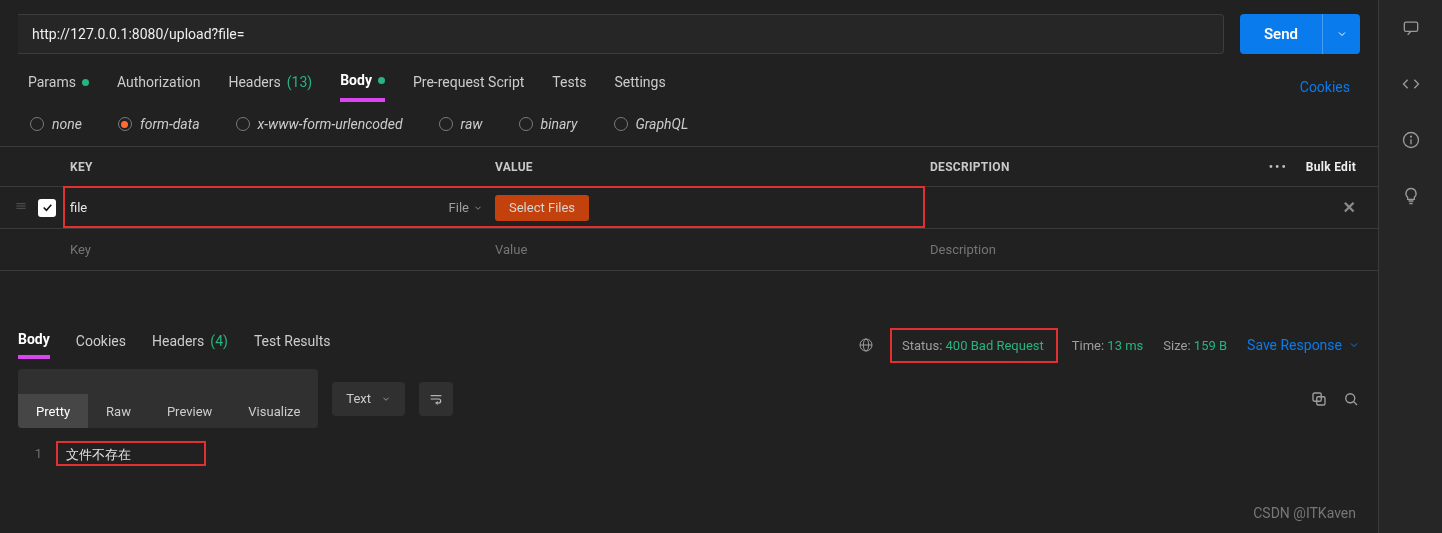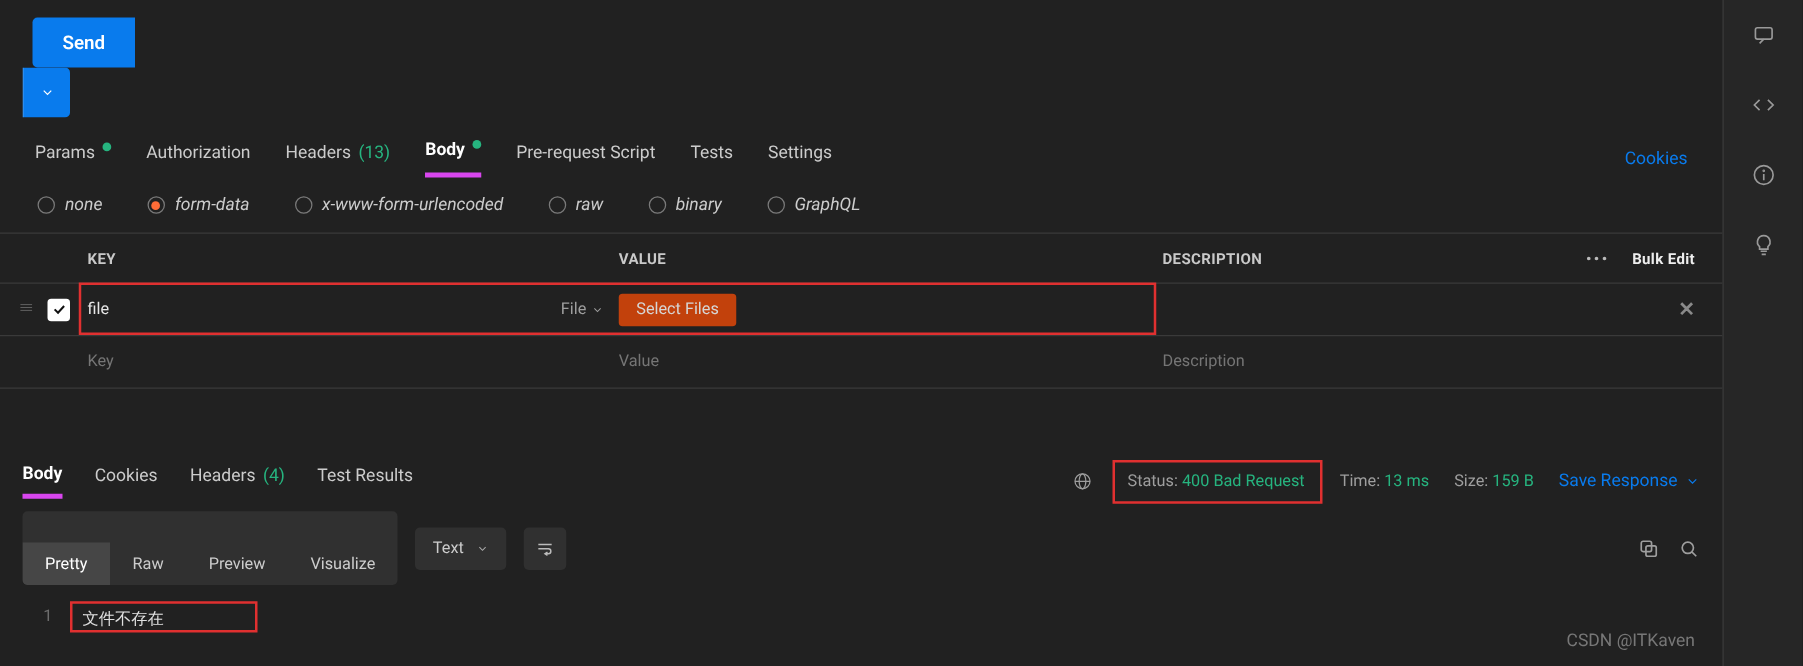--- a/index.html
+++ b/index.html
@@ -5,27 +5,27 @@
   * { margin:0; padding:0; box-sizing:border-box; font-family: -apple-system, BlinkMacSystemFont, "Segoe UI", Roboto, Helvetica, Arial, sans-serif; }
   body { background:#212121; color:#e0e0e0; width:1442px; height:533px; overflow:hidden; position:relative; }
   .main { position:absolute; left:0; top:0; width:1378px; height:533px; display:flex; flex-direction:column; }
   .sidebar { position:absolute; right:0; top:0; width:64px; height:533px; background:#262626; border-left:1px solid #3a3a3a; display:flex; flex-direction:column; align-items:center; padding-top:18px; gap:36px;}
   .sidebar .sicon { width:20px; height:20px; fill:none; stroke:#999; stroke-width:1.6; cursor:pointer; }
   
   .reqline { display:flex; align-items:center; gap:8px; padding:14px 18px 0 18px; }
   .method { display:flex; align-items:center; justify-content:space-between; width:132px; height:40px; background:#262626; border:1px solid #3d3d3d; border-radius:4px 0 0 4px; padding:0 14px; font-size:14px; color:#eee; cursor:pointer;}
   .method svg{ width:12px; height:12px; stroke:#aaa; fill:none; stroke-width:2;}
   .url { flex:1; height:40px; background:#262626; border:1px solid #3d3d3d; border-left:none; border-radius:0 4px 4px 0; color:#eee; font-size:14px; padding:0 14px; outline:none;}
-  .sendwrap{display:flex;flex-direction:column;}
+  .sendwrap{display:flex;}
   .send { height:40px; background:#097BED; color:#fff; font-size:15px; font-weight:600; border:none; border-radius:4px 0 0 4px; padding:0 24px; cursor:pointer; margin-left:8px;}
   .send-drop{height:40px;width:38px;background:#097BED;border:none;border-left:1px solid rgba(255,255,255,.25);border-radius:0 4px 4px 0;display:flex;align-items:center;justify-content:center;cursor:pointer;}
   .send-drop svg{width:12px;height:12px;stroke:#fff;fill:none;stroke-width:2;}
   
   .tabs { display:flex; align-items:center; padding:0 28px; margin-top:18px; gap:28px; font-size:14px; position:relative;}
-  .tab{color:#ccc; padding-bottom:10px; display:flex; align-items:flex-start; gap:6px; cursor:pointer;}
+  .tab{color:#ccc; padding-bottom:10px; display:flex; align-items:center; gap:6px; cursor:pointer;}
   .tab.active{ color:#fff; border-bottom:4px solid #d946ef;font-weight:bold; }
   .dot{ width:7px;height:7px;border-radius:50%; display:inline-block;}
   .dot.green{background:#26b47f;}
   .count{color:#26b47f;}
   .cookies-link{ position:absolute; right:28px; color:#097BED; font-size:14px; cursor:pointer;}
   
   .bodytypes{ display:flex; gap:36px; padding:14px 30px 14px 30px; font-size:14px; color:#ccc;font-style:italic;}
   .radio{display:flex;align-items:center;gap:8px;cursor:pointer;}
   .rcircle{width:14px;height:14px;border-radius:50%;border:1.5px solid #7a7a7a;display:inline-flex;align-items:center;justify-content:center;}
   .rcircle.fill::after{content:'';width:7px;height:7px;border-radius:50%;background:#ff6c37;}
@@ -73,20 +73,21 @@
   .gutter{width:40px;text-align:right;color:#6d6d6d;padding-right:16px;}
   .respline{position:relative;}
   .watermark{position:absolute;right:22px;bottom:12px;color:#777;font-size:14px;}
 </style>
 </head>
 <body>
 
 <div class="main">
 
   <div class="reqline">
+    <input class="url" value="http://127.0.0.1:8080/upload?file=" style="">
     <div class="sendwrap">
       <button class="send">Send</button>
       <button class="send-drop">
         <svg viewBox="0 0 24 24">
             <polyline points="6 9 12 15 18 9"></polyline>
           </svg>
       </button>
     </div>
   </div>
 

